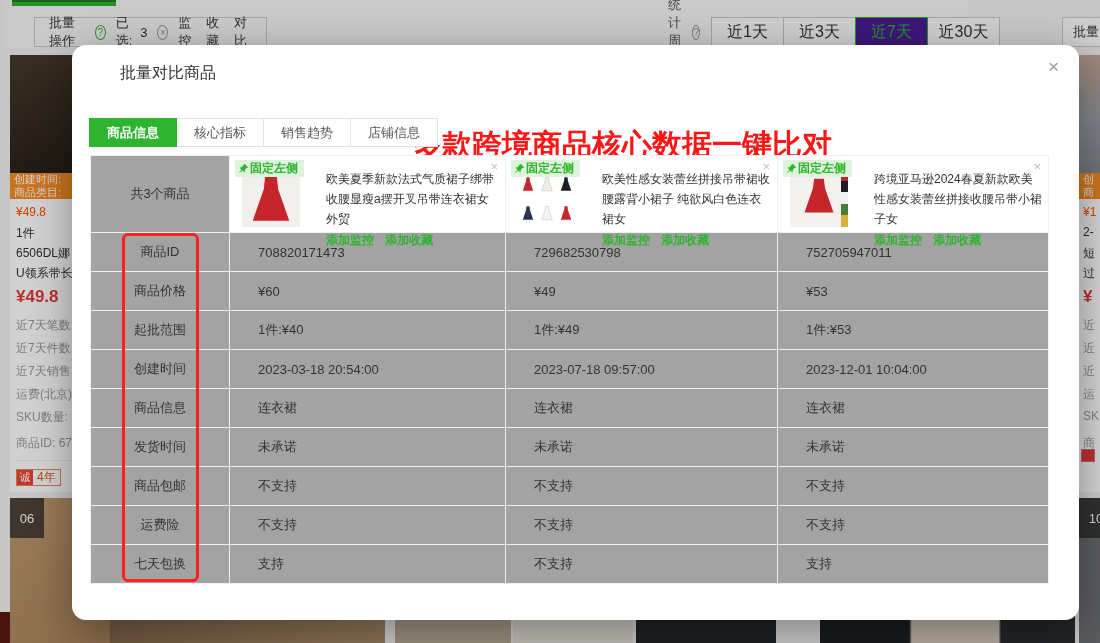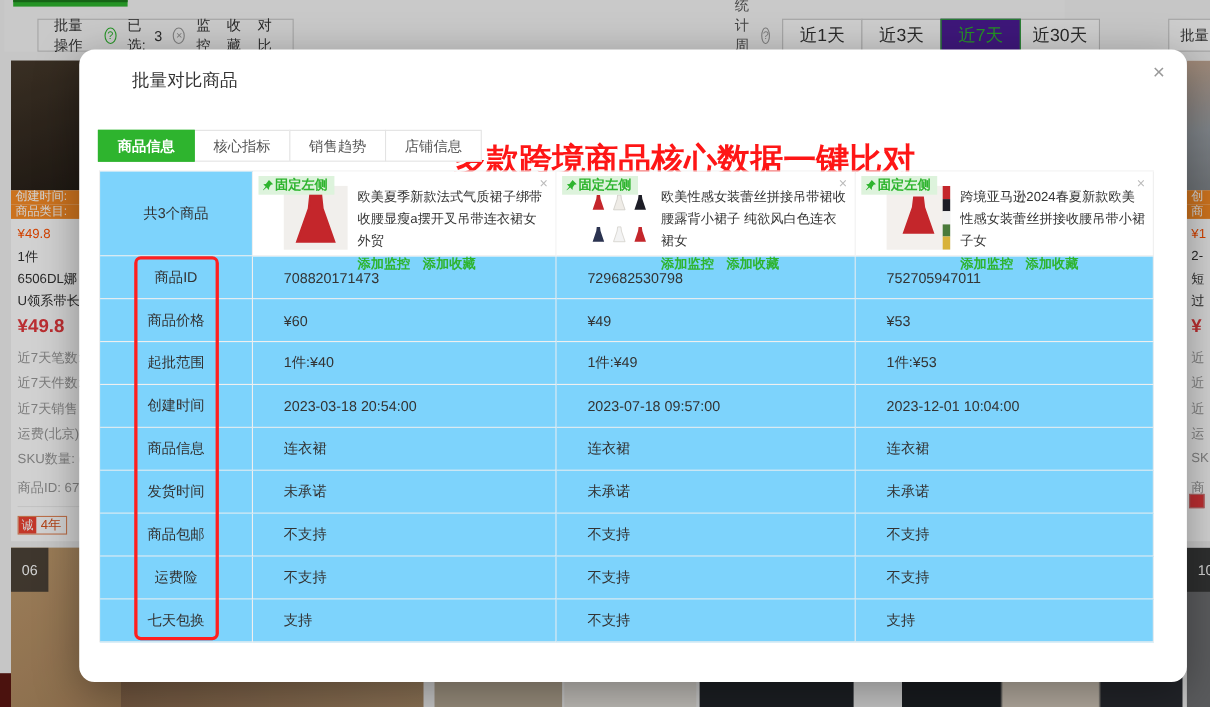--- a/index.html
+++ b/index.html
@@ -54,30 +54,30 @@
   
   .modal { position:absolute; left:72px; top:45px; width:1007px; height:575px; background:#fff; border-radius:14px; z-index:3; box-shadow:0 10px 40px rgba(0,0,0,0.35); }
   .m-title { position:absolute; left:48px; top:18px; font-size:16px; color:#333; }
   .m-close { position:absolute; right:20px; top:12px; font-size:19px; color:#999; cursor:pointer; line-height:1; }
   .m-annot { position:absolute; left:340px; top:80px; font-size:30px; font-weight:bold; color:#fe1616; white-space:nowrap; }
   .m-tabs { position:absolute; left:18px; top:73px; display:flex; }
   .m-tab { height:29px; padding:0 17px; display:flex; align-items:center; font-size:13px; color:#555; background:#fff; border:1px solid #e3e3e3; margin-left:-1px; }
   .m-tab.active { background:#2eb42e; color:#fff; border-color:#2eb42e; font-weight:bold; z-index:2; }
 
   .cmp-table { position:absolute; left:18px; top:110px; width:959px; display:grid; grid-template-columns:139px 276px 272px 271px; grid-template-rows:77px repeat(9,39px); border-top:1px solid #efefef; border-left:1px solid #efefef; }
-  .cell { border-right:1px solid #efefef; border-bottom:1px solid #efefef; background:#7dd3fc; }
+  .cell { border-right:1px solid #efefef; border-bottom:1px solid #efefef; background:#a3a3a3; }
   .cell.label { display:flex; align-items:center; justify-content:center; font-size:13px; color:#333; }
   .cell.value { display:flex; align-items:center; padding-left:28px; font-size:13px; color:#333; font-weight:500; }
   .cell.summary { display:flex; align-items:center; justify-content:center; font-size:13px; color:#333; }
 
   .p-cell { position:relative; border-right:1px solid #efefef; border-bottom:1px solid #efefef; background:#fff; }
   .pin-tag { position:absolute; left:5px; top:4px; height:17px; background:#ddf3dc; color:#2eb42e; font-weight:bold; font-size:12px; display:flex; align-items:center; padding:0 6px 0 3px; z-index:2; }
   .pin-tag svg { width:11px; height:11px; margin-right:1px; fill:#2eb42e; }
   .p-close { position:absolute; right:7px; top:3px; font-size:13px; color:#bbb; cursor:pointer; }
-  .p-body { display:flex; margin:13px 6px 0 28px; gap:9px; }
+  .p-body { display:flex; margin:13px 6px 0 12px; gap:26px; }
   .p-img { width:58px; height:58px; flex:none; position:relative; overflow:hidden; }
   .p-text { font-size:12px; color:#333; line-height:20px; }
   .p-actions { margin-top:1px; }
   .p-actions span { color:#2eb42e; font-weight:bold; font-size:12px; margin-right:8px; cursor:pointer; }
 
   .img-bg1 { background:#f1efec; } .img-bg3 { background:#f3f0ed; }
   .collage { display:grid; grid-template-columns:1fr 1fr 1fr; grid-template-rows:1fr 1fr; width:100%; height:100%; background:#fff; }
   .collage div { display:flex; align-items:center; justify-content:center; }
   .strip { position:absolute; right:0; top:0; width:7px; height:100%; display:flex; flex-direction:column; }
   .strip i { flex:1; display:block; }

